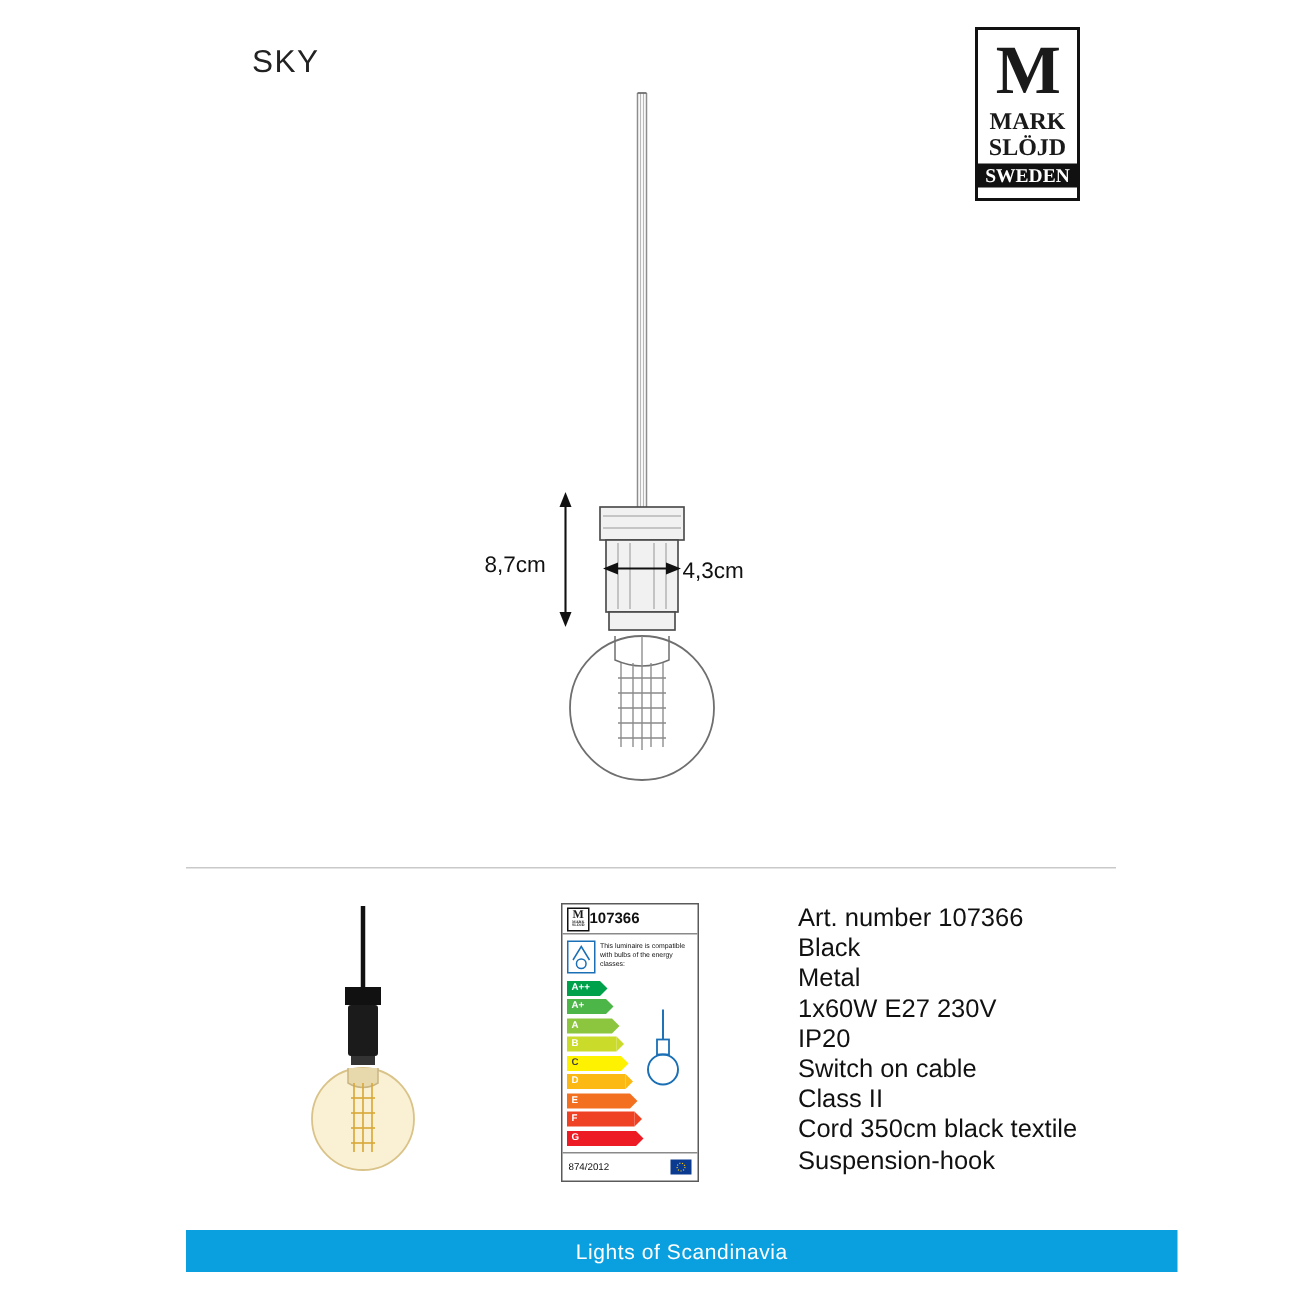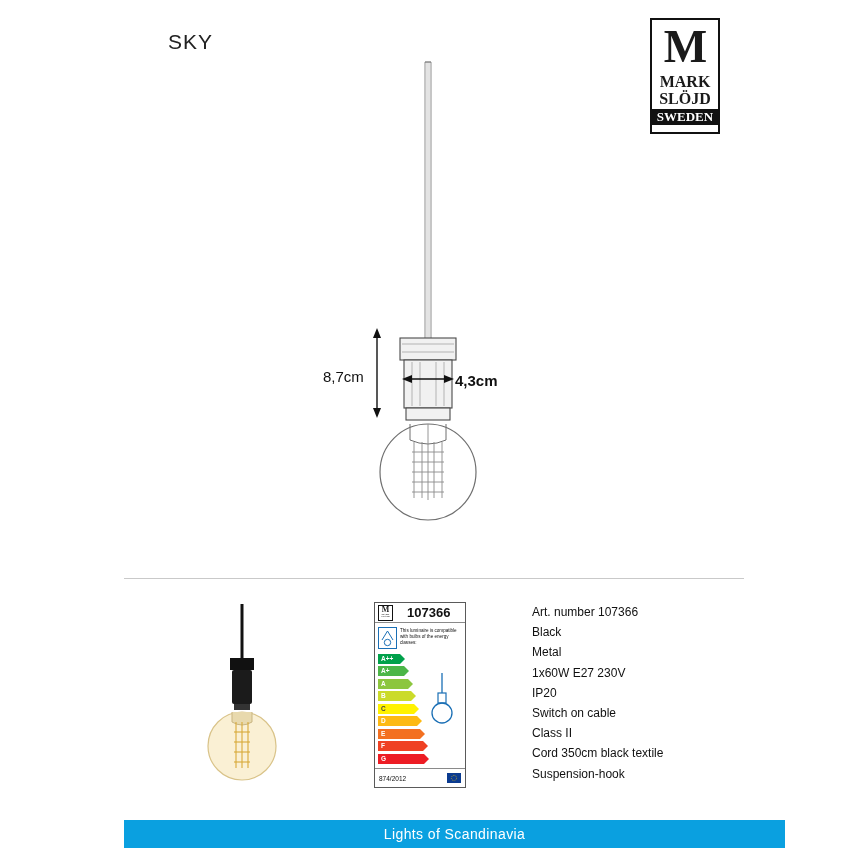--- a/index.html
+++ b/index.html
@@ -74,21 +74,21 @@
     width: 732px;
     height: 580px;
   }
 
   .dim-label {
     position: absolute;
     font-size: 15px;
     color: #111;
   }
   .dim-v { left: 323px; top: 368px; }
-  .dim-h { left: 455px; top: 372px; font-weight: bold; }
+  .dim-h { left: 455px; top: 372px; }
 
   
   .divider {
     position: absolute;
     left: 124px;
     top: 578px;
     width: 620px;
     height: 1px;
     background: #c9c9c9;
   }
@@ -146,23 +146,22 @@
     font-size: 8px;
     line-height: 8px;
   }
   .el-logo .w {
     font-family: "Liberation Serif", serif;
     font-weight: bold;
     font-size: 2.6px;
     line-height: 2.8px;
   }
   .el-artnr {
-    font-size: 13px;
-    font-weight: bold;
-    margin-left: 14px;
+    font-size: 10px;
+    font-weight: bold;
     color: #111;
   }
   .el-mid {
     position: relative;
     height: 145px;
     border-bottom: 1px solid #8a8a8a;
   }
   .el-bulb-box {
     position: absolute;
     left: 3px;
@@ -232,21 +231,21 @@
     height: 10px;
     background: #0b3b90;
     position: relative;
   }
 
   
   .specs {
     position: absolute;
     left: 532px;
     top: 12px;
-    font-size: 12px;
+    font-size: 17px;
     line-height: 20.2px;
     color: #111;
   }
 
   
   .footer {
     position: absolute;
     left: 124px;
     top: 820px;
     width: 661px;

